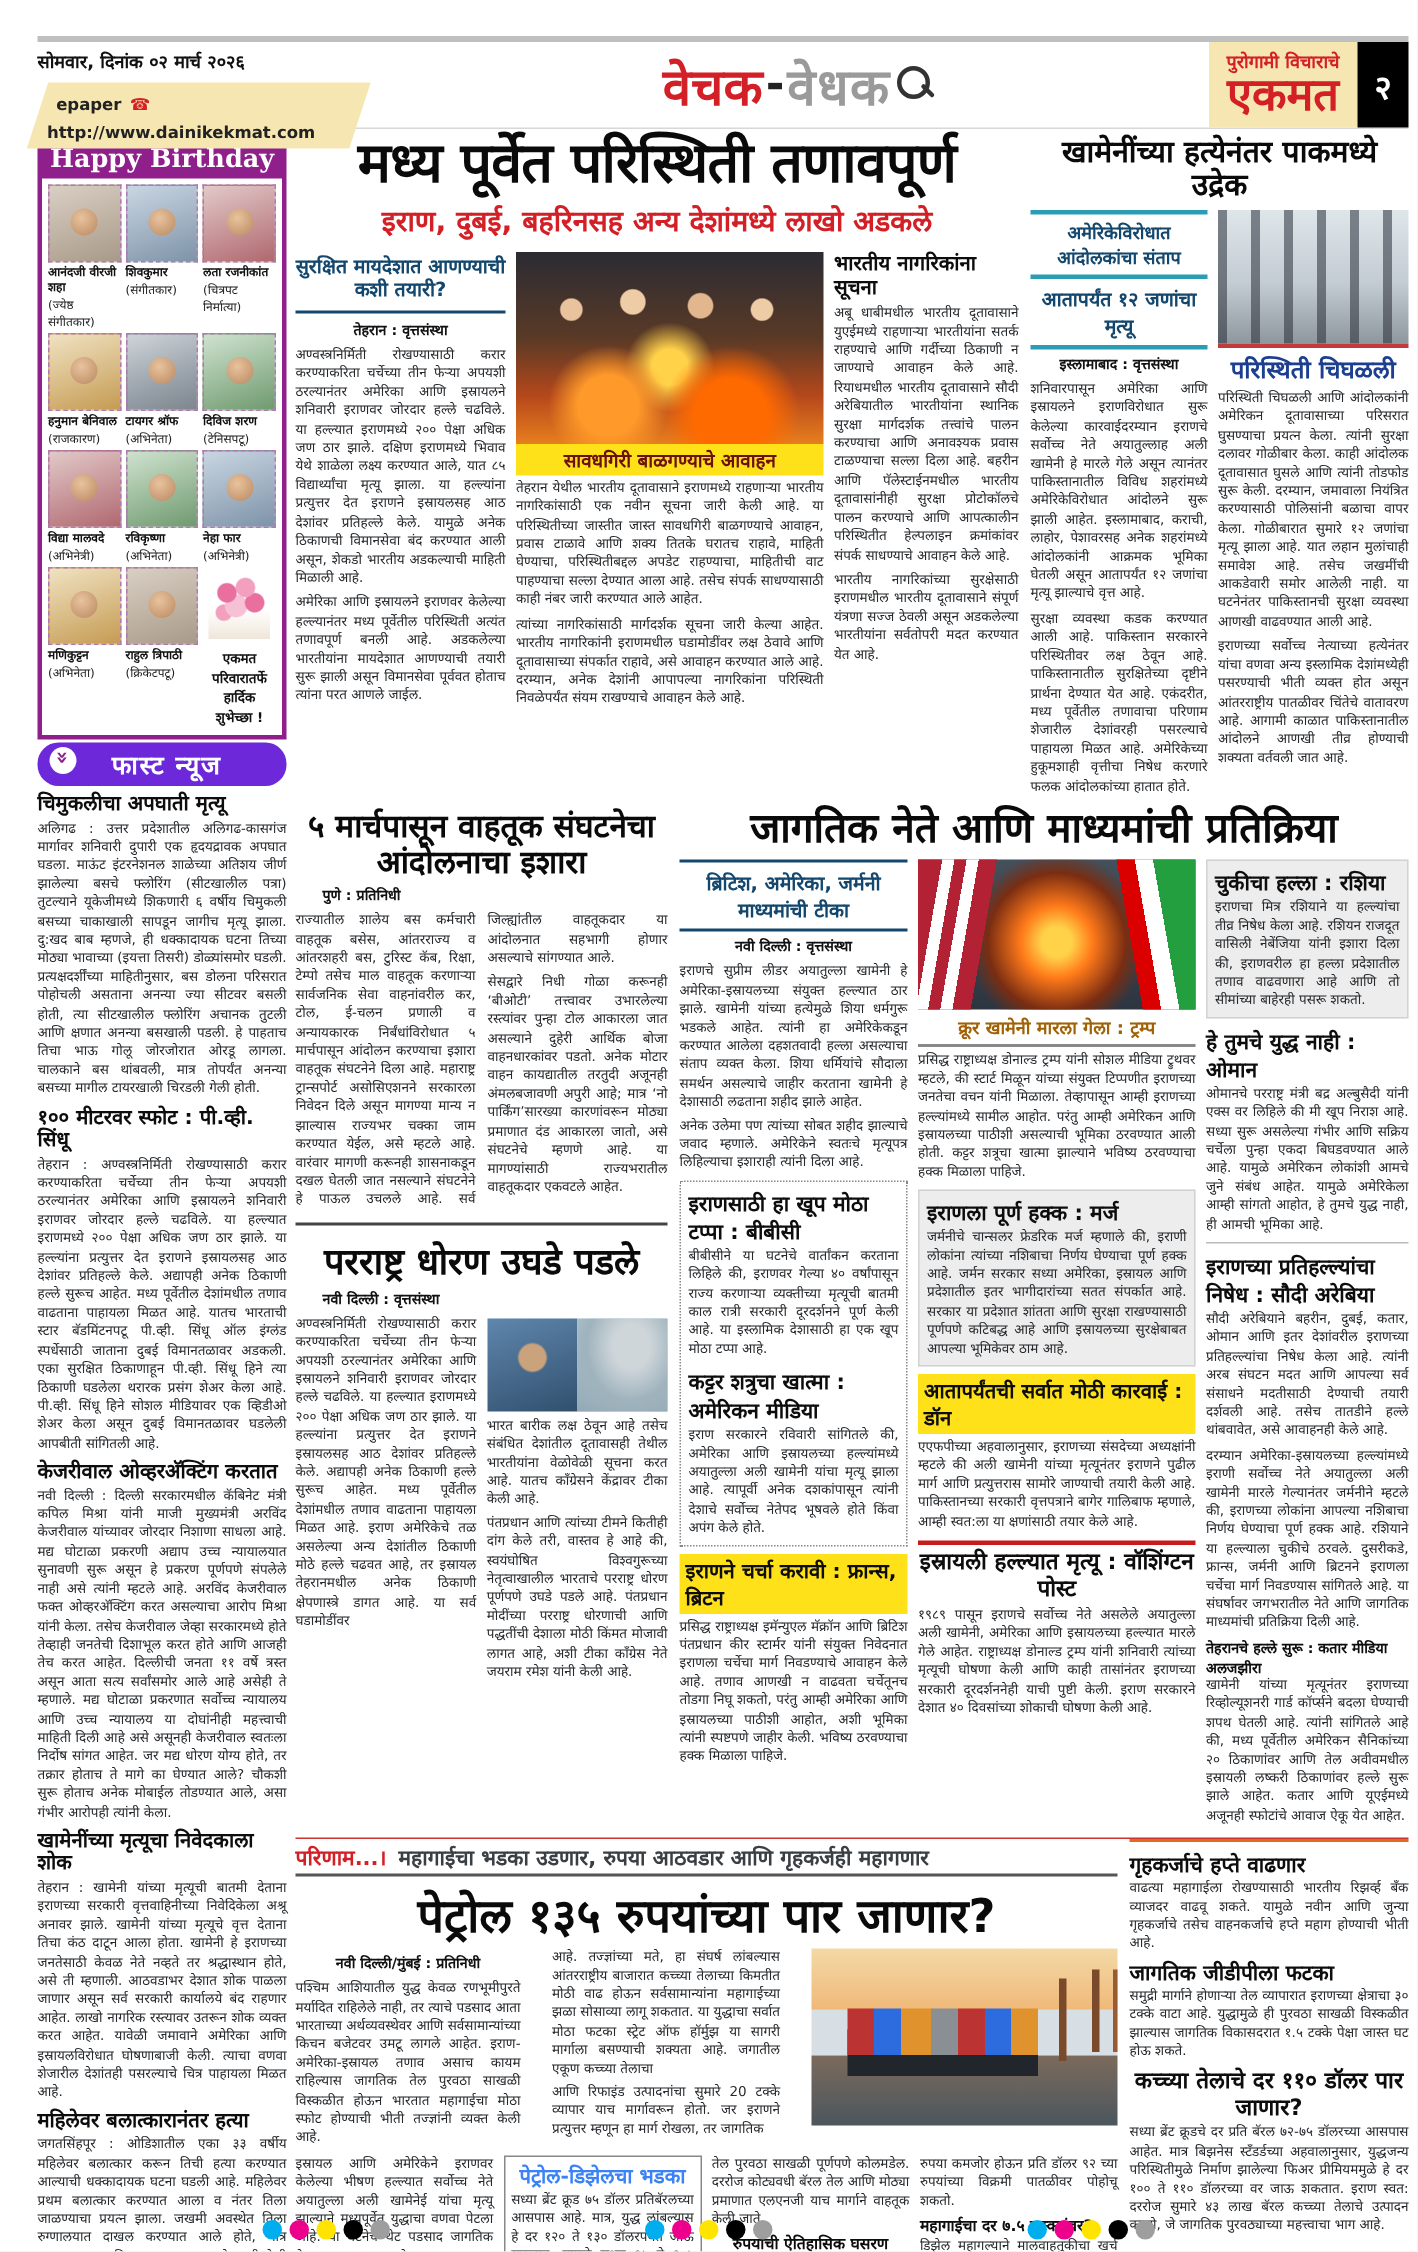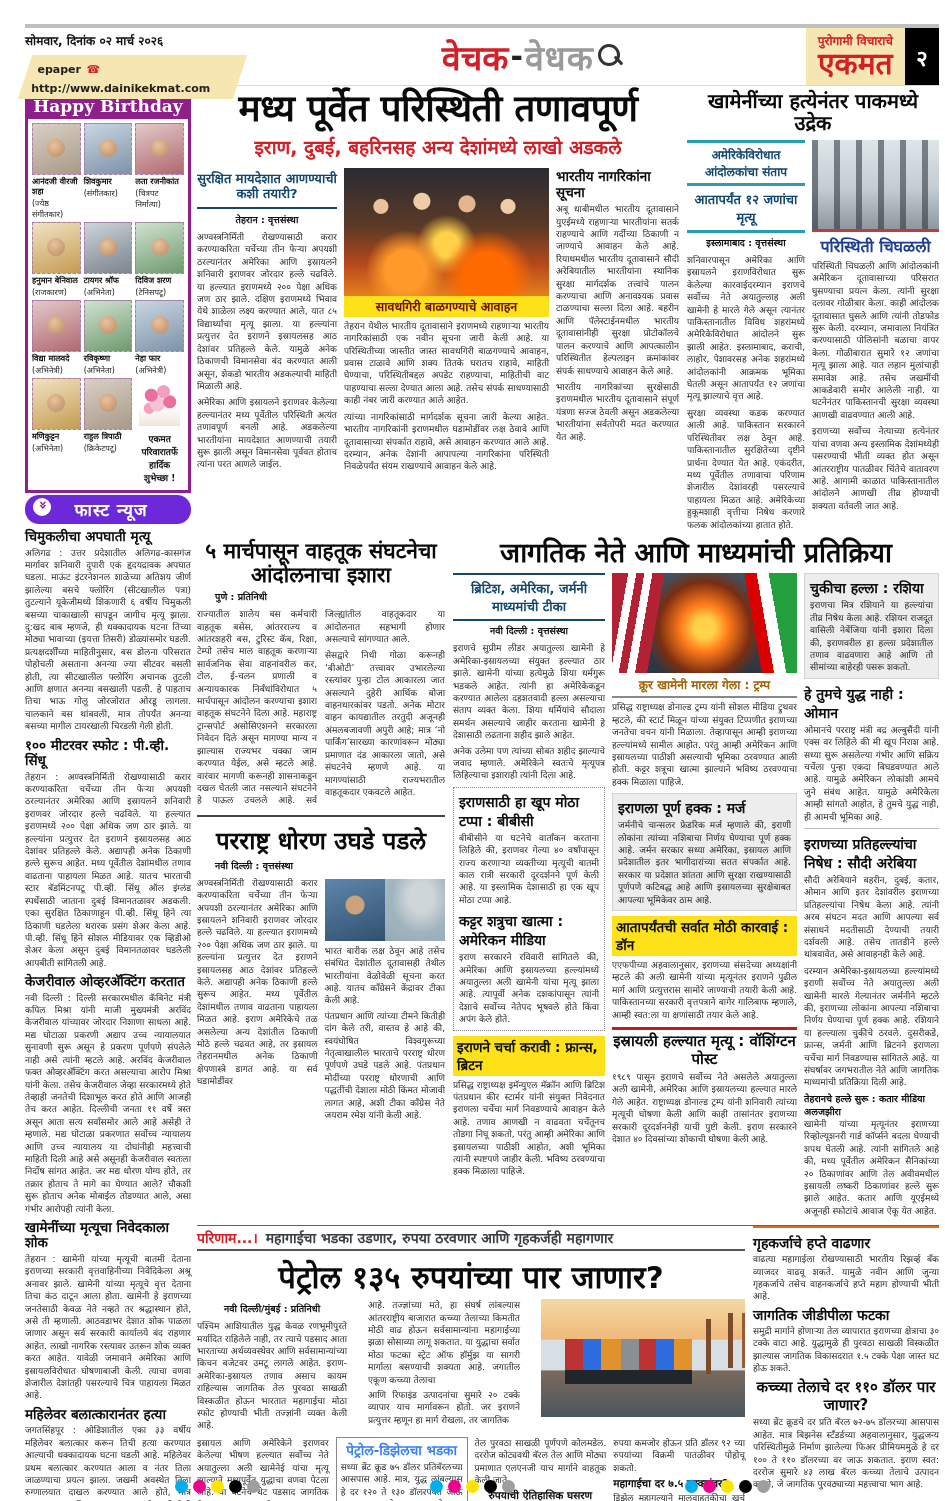--- a/index.html
+++ b/index.html
@@ -411,31 +411,31 @@
             </div>
           </div>
         </div>
       </div>
 
       <div class="botband">
         <div class="bot-wrap">
           <div class="bot-left">
             <div class="impact">
               <span class="impact-tag">परिणाम...।</span>
-              <span class="impact-txt">महागाईचा भडका उडणार, रुपया ठरवणार आणि गृहकर्जही महागणार</span>
+              <span class="impact-txt">महागाईचा भडका उडणार, रुपया आठवडार आणि गृहकर्जही महागणार</span>
             </div>
             <div class="pet-h1">पेट्रोल १३५ रुपयांच्या पार जाणार?</div>
             <div class="pet-row">
               <div class="pet-c1">
                 <div class="byline">नवी दिल्ली/मुंबई : प्रतिनिधी</div>
                 <div class="body-txt">पश्चिम आशियातील युद्ध केवळ रणभूमीपुरते मर्यादित राहिलेले नाही, तर त्याचे पडसाद आता भारताच्या अर्थव्यवस्थेवर आणि सर्वसामान्यांच्या किचन बजेटवर उमटू लागले आहेत. इराण-अमेरिका-इस्रायल तणाव असाच कायम राहिल्यास जागतिक तेल पुरवठा साखळी विस्कळीत होऊन भारतात महागाईचा मोठा स्फोट होण्याची भीती तज्ज्ञांनी व्यक्त केली आहे.</div>
               </div>
               <div class="pet-c2">
                 <div class="body-txt">आहे. तज्ज्ञांच्या मते, हा संघर्ष लांबल्यास आंतरराष्ट्रीय बाजारात कच्च्या तेलाच्या किमतीत मोठी वाढ होऊन सर्वसामान्यांना महागाईच्या झळा सोसाव्या लागू शकतात. या युद्धाचा सर्वात मोठा फटका स्ट्रेट ऑफ हॉर्मुझ या सागरी मार्गाला बसण्याची शक्यता आहे. जगातील एकूण कच्च्या तेलाचा</div>
-                <div class="body-txt" style="margin-top:3px">आणि रिफाइंड उत्पादनांचा सुमारे २० टक्के व्यापार याच मार्गावरून होतो. जर इराणने प्रत्युत्तर म्हणून हा मार्ग रोखला, तर जागतिक</div>
+                <div class="body-txt" style="margin-top:3px">आणि रिफाइंड उत्पादनांचा सुमारे 20 टक्के व्यापार याच मार्गावरून होतो. जर इराणने प्रत्युत्तर म्हणून हा मार्ग रोखला, तर जागतिक</div>
               </div>
               <div class="pet-ship"></div>
             </div>
             <div class="pet-subrow">
               <div class="pet-s">
                 <div class="body-txt">इस्रायल आणि अमेरिकेने इराणवर केलेल्या भीषण हल्ल्यात सर्वोच्च नेते अयातुल्ला अली खामेनेई यांचा मृत्यू झाल्याने मध्यपूर्वेत युद्धाचा वणवा पेटला आहे. या घटनेचे थेट पडसाद जागतिक तेल बाजारात उमटले असून, कच्च्या तेलाचा पुरवठा खंडित होण्याची भीती निर्माण झाली</div>
               </div>
               <div class="pet-s">
                 <div class="pet-box">
                   <div class="pet-box-h">पेट्रोल-डिझेलचा भडका</div>

